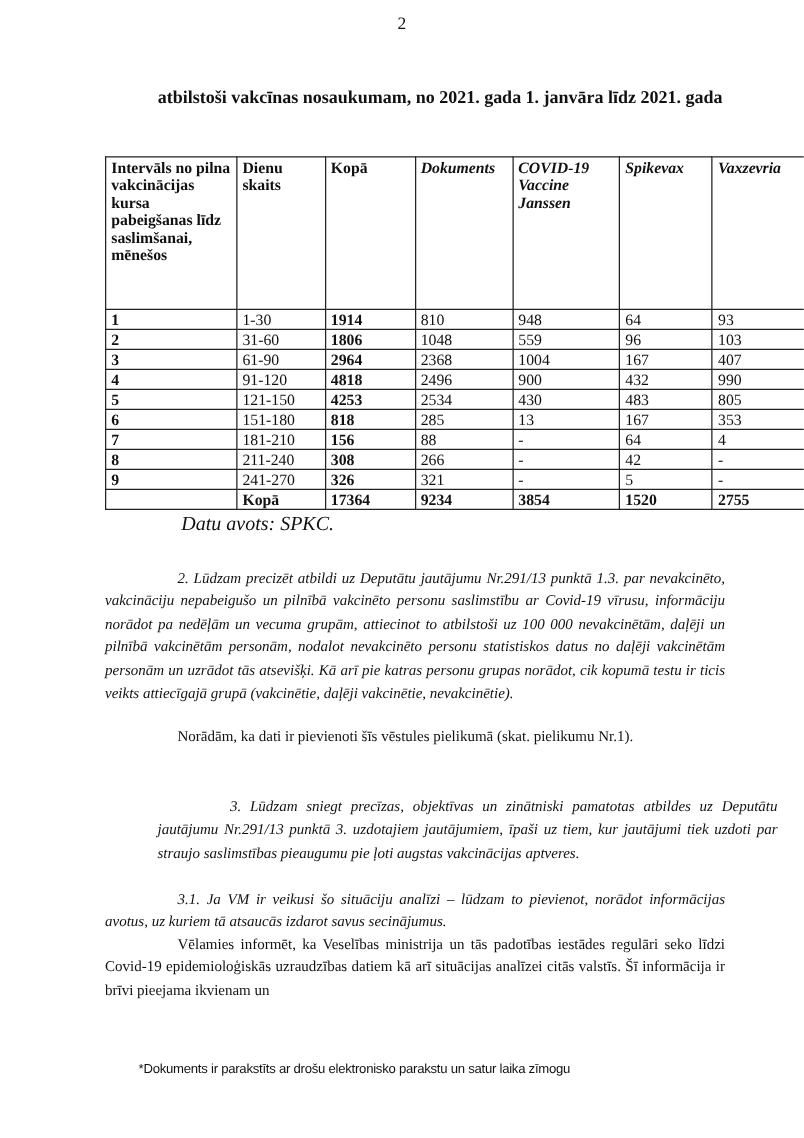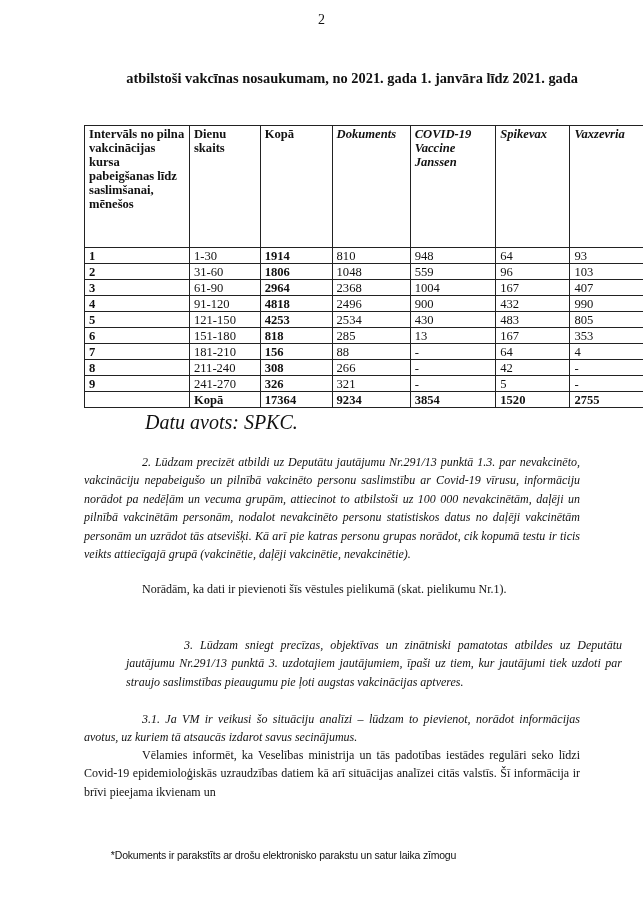--- a/index.html
+++ b/index.html
@@ -21,21 +21,21 @@
   }
   table.data td, table.data th {
     border: 1.3px solid #222; padding: 1px 4px 0 4px; vertical-align: top; text-align: left;
     height: 14px;
   }
   table.data th { font-weight: bold; height: 120px; }
   table.data th.it { font-style: italic; }
   table.data td.b { font-weight: bold; }
   col.c0 { width: 92px; } col.c1 { width: 62px; } col.c2 { width: 63px; }
   col.c3 { width: 60px; } col.c4 { width: 75px; } col.c5 { width: 65px; } col.c6 { width: 75px; }
-  .source { position: absolute; top: 411px; left: 145px; font-style: italic; font-size: 20px; }
+  .source { position: absolute; top: 411px; left: 145px; font-style: italic; font-size: 16px; }
   .para {
     position: absolute; left: 84px; width: 496px; font-size: 12px; line-height: 18.4px;
     text-align: justify;
   }
   .para.it { font-style: italic; }
   .para .indent { display: inline-block; width: 58px; }
   .footer {
     position: absolute; top: 849px; left: 0; width: 559px; text-align: center;
     font-family: "Liberation Sans Narrow", "Liberation Sans", sans-serif; font-size: 10.5px;
     letter-spacing: -0.2px; padding-left: 8px; box-sizing: border-box;

